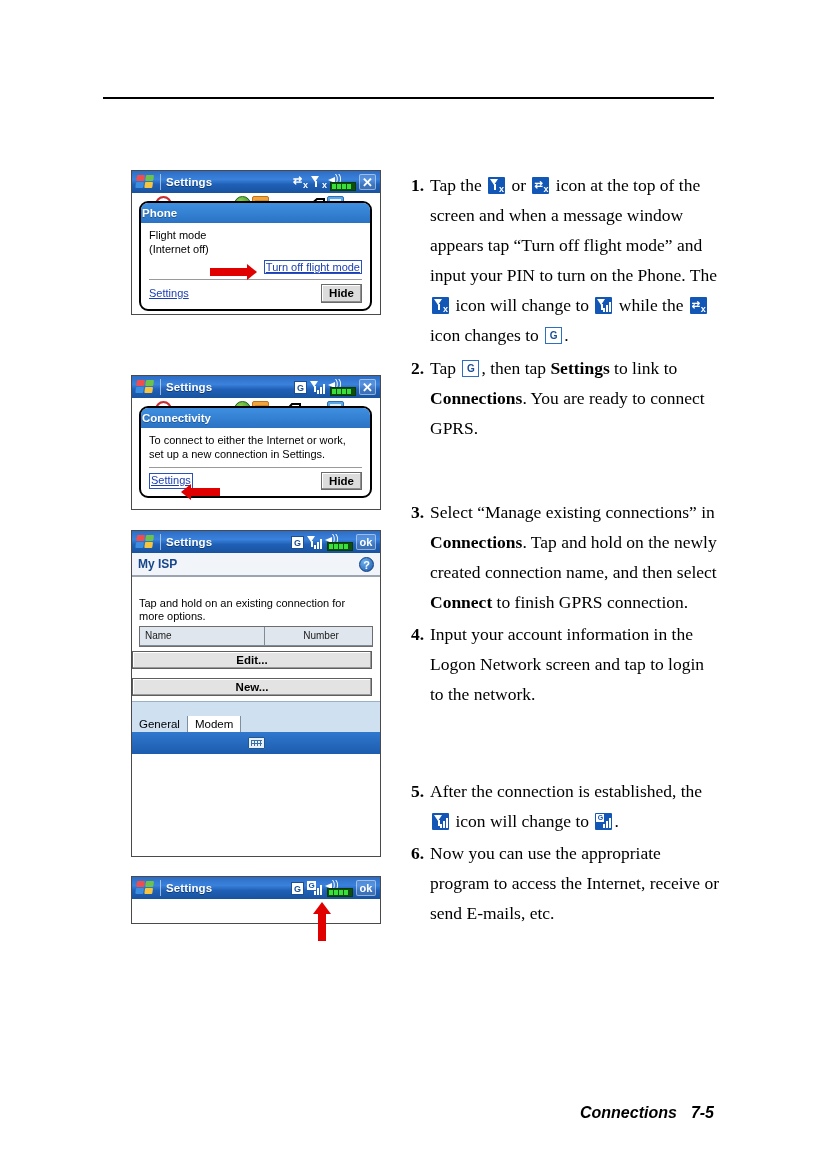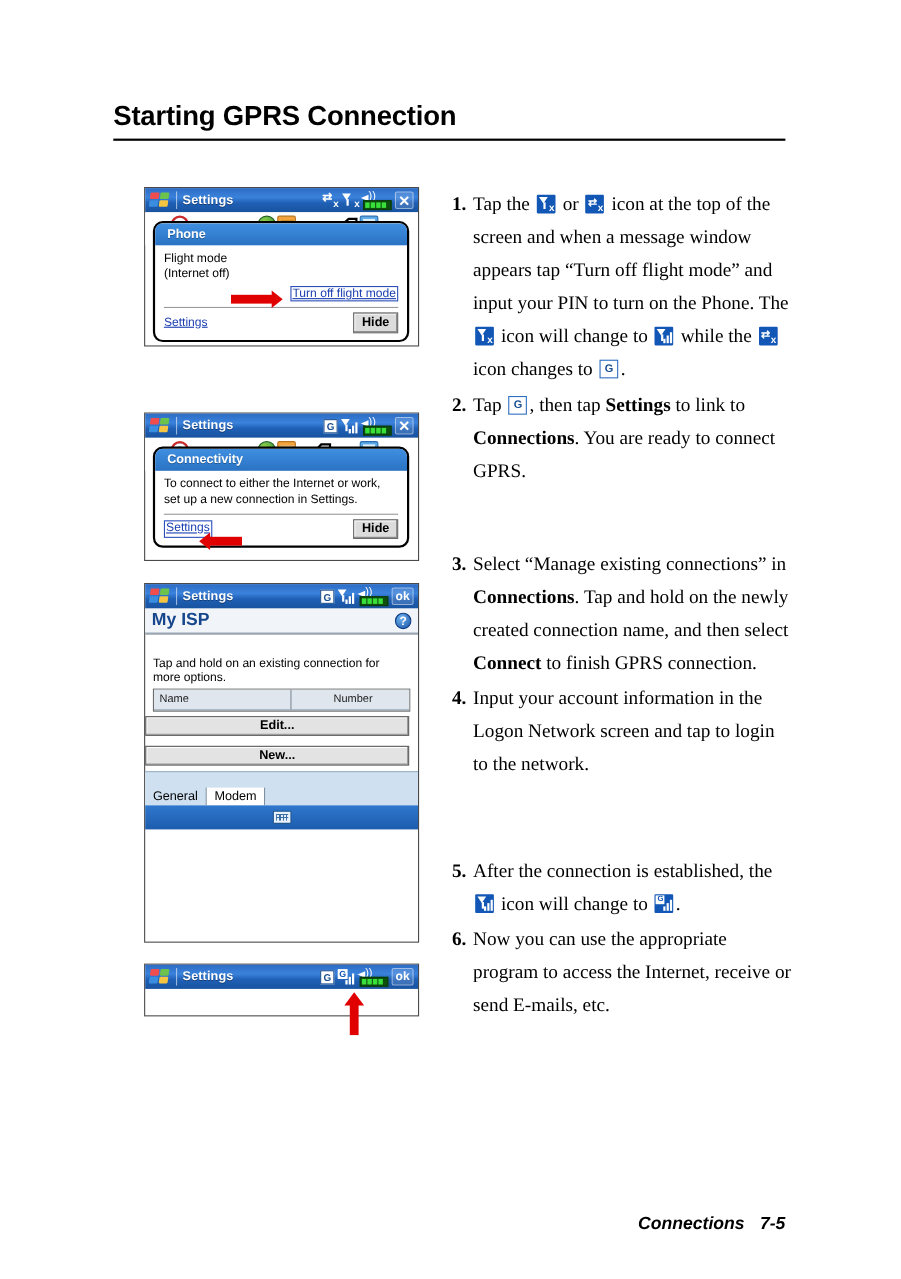--- a/index.html
+++ b/index.html
@@ -147,21 +147,21 @@
 
   
   .balloon {
     position:absolute; left:7px; width:233px;
     border:2px solid #000; border-radius:9px; background:#fff;
     overflow:hidden;
   }
   .balloon-hd {
     height:20px; background: linear-gradient(to bottom,#3f8fe0,#2a72c4);
     color:#fff; font-family:"Liberation Sans",sans-serif; font-weight:bold;
-    font-size:11.5px; line-height:20px; padding-left:11px;
+    font-size:11.5px; line-height:20px; padding-left:1px;
     text-shadow:0 1px 0 rgba(0,0,0,.3);
   }
   .balloon-bd {
     padding:6px 8px 6px 8px;
     font-family:"Liberation Sans",sans-serif; font-size:11px; color:#000;
     line-height:1.25;
   }
   .bl-rule { border-top:1px solid #9a9a9a; margin:5px 0 4px 0; }
   .bl-row { display:flex; align-items:center; }
   .lnk {
@@ -201,21 +201,21 @@
     border-left:9px solid transparent; border-right:9px solid transparent;
     border-bottom:12px solid #e00000;
   }
 
   
   .isp-hd {
     height:24px; background:#f1f4f8; border-bottom:2px solid #9aa5b1;
     display:flex; align-items:center; padding:0 6px;
   }
   .isp-hd .t {
-    font-family:"Liberation Sans",sans-serif; font-size:16px; font-weight:bold;
+    font-family:"Liberation Sans",sans-serif; font-size:12px; font-weight:bold;
     color:#16468c;
   }
   .help-ic {
     margin-left:auto; width:15px;height:15px;border-radius:50%;
     background:radial-gradient(circle at 35% 30%, #6fb3ef, #1a54a8);
     color:#fff; font-family:"Liberation Sans",sans-serif; font-size:11px;
     font-weight:bold; text-align:center; line-height:15px;
     border:1px solid #0d3c80;
   }
   .isp-note {
@@ -341,21 +341,20 @@
   .inl .gsm {
     position:absolute; left:1px; top:1px; width:8px; height:8px; background:#fff;
     color:#1257b5; font-family:"Liberation Sans",sans-serif; font-size:7px;
     font-weight:bold; line-height:8px; text-align:center;
   }
 </style>
 </head>
 <body>
 
 <div id="page-title-wrap">
-  <div id="page-title">Starting GPRS Connection</div>
   <div id="title-rule"></div>
 </div>
 
 <div class="pda" style="left:131px; top:170px; height:145px;">
   <div class="titlebar">
     <span class="winflag">
         <i></i>
         <i></i>
         <i></i>
         <i></i>

